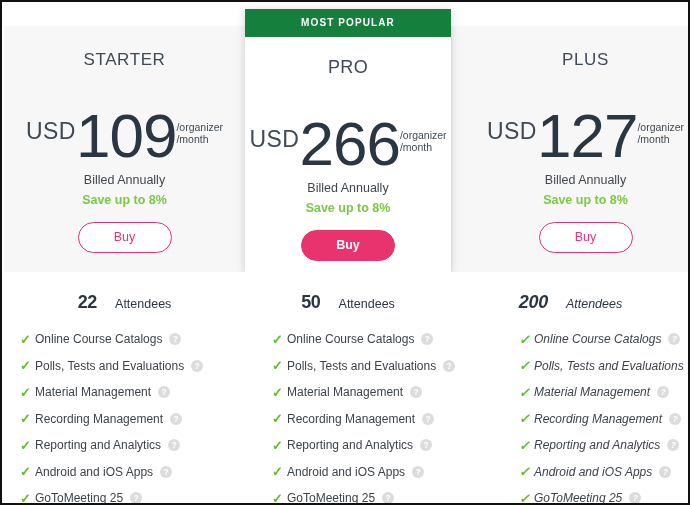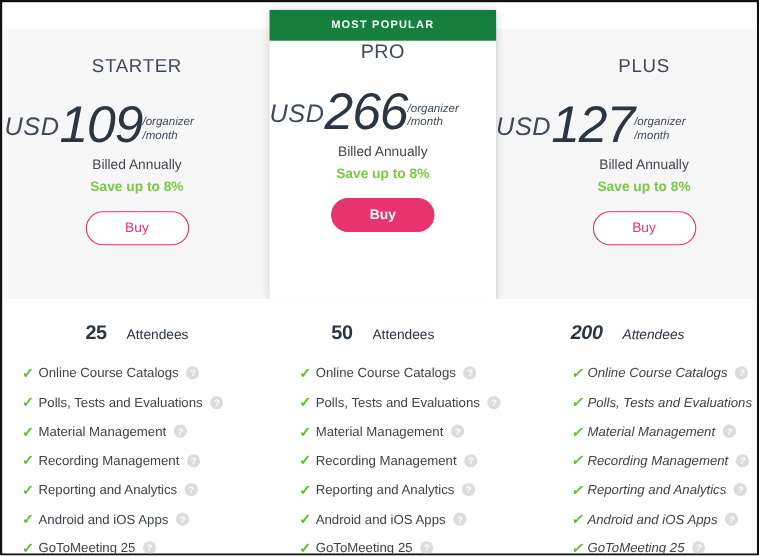--- a/index.html
+++ b/index.html
@@ -84,47 +84,47 @@
   .ribbon {
     height: 28px;
     line-height: 28px;
     background: #15803d;
     color: #ffffff;
     font-size: 10px;
     font-weight: bold;
     letter-spacing: 1.1px;
   }
 
-  .featured .card-body { }
+  .featured .card-body { padding-top: 20px; }
 
   .tier-name {
     font-size: 17px;
     font-weight: normal;
     color: #3f4a56;
     letter-spacing: 0.6px;
   }
   .featured .tier-name { font-weight: normal; font-size: 18px; letter-spacing: 0.4px; }
 
   
   .price-row {
-    margin-top: 21px;
+    margin-top: 37px;
     display: flex;
     align-items: flex-start;
+    justify-content: center;
     white-space: nowrap;
-    font-style: italic;
   }
   .currency {
     font-size: 23px;
     color: #3f4a56;
     line-height: 1;
     padding-top: 13px;
     letter-spacing: 0.5px;
   }
   .amount {
-    font-size: 47px;
+    font-size: 62px;
     font-weight: 300;
     color: #2b3643;
     line-height: 0.93;
     letter-spacing: -1px;
   }
   .per {
     font-size: 10.5px;
     color: #3f4a56;
     line-height: 1.15;
     padding-top: 14px;
@@ -300,21 +300,21 @@
         <div class="billed">Billed Annually</div>
         <div class="save">Save up to 8%</div>
         <div class="buy">Buy</div>
       </div>
     </div>
   </div>
 
   <div id="features">
     <div class="fcol c0">
       <div class="attendees">
-        <span class="num">25</span><span class="lbl">Attendees</span>
+        <span class="num">22</span><span class="lbl">Attendees</span>
       </div>
       <ul class="flist">
           <li class="fitem">
             <span class="check">✓</span>
             <span class="ftext">Online Course Catalogs</span>
             <span class="qmark">?</span>
           </li>
           <li class="fitem">
             <span class="check">✓</span>
             <span class="ftext">Polls, Tests and Evaluations</span>

